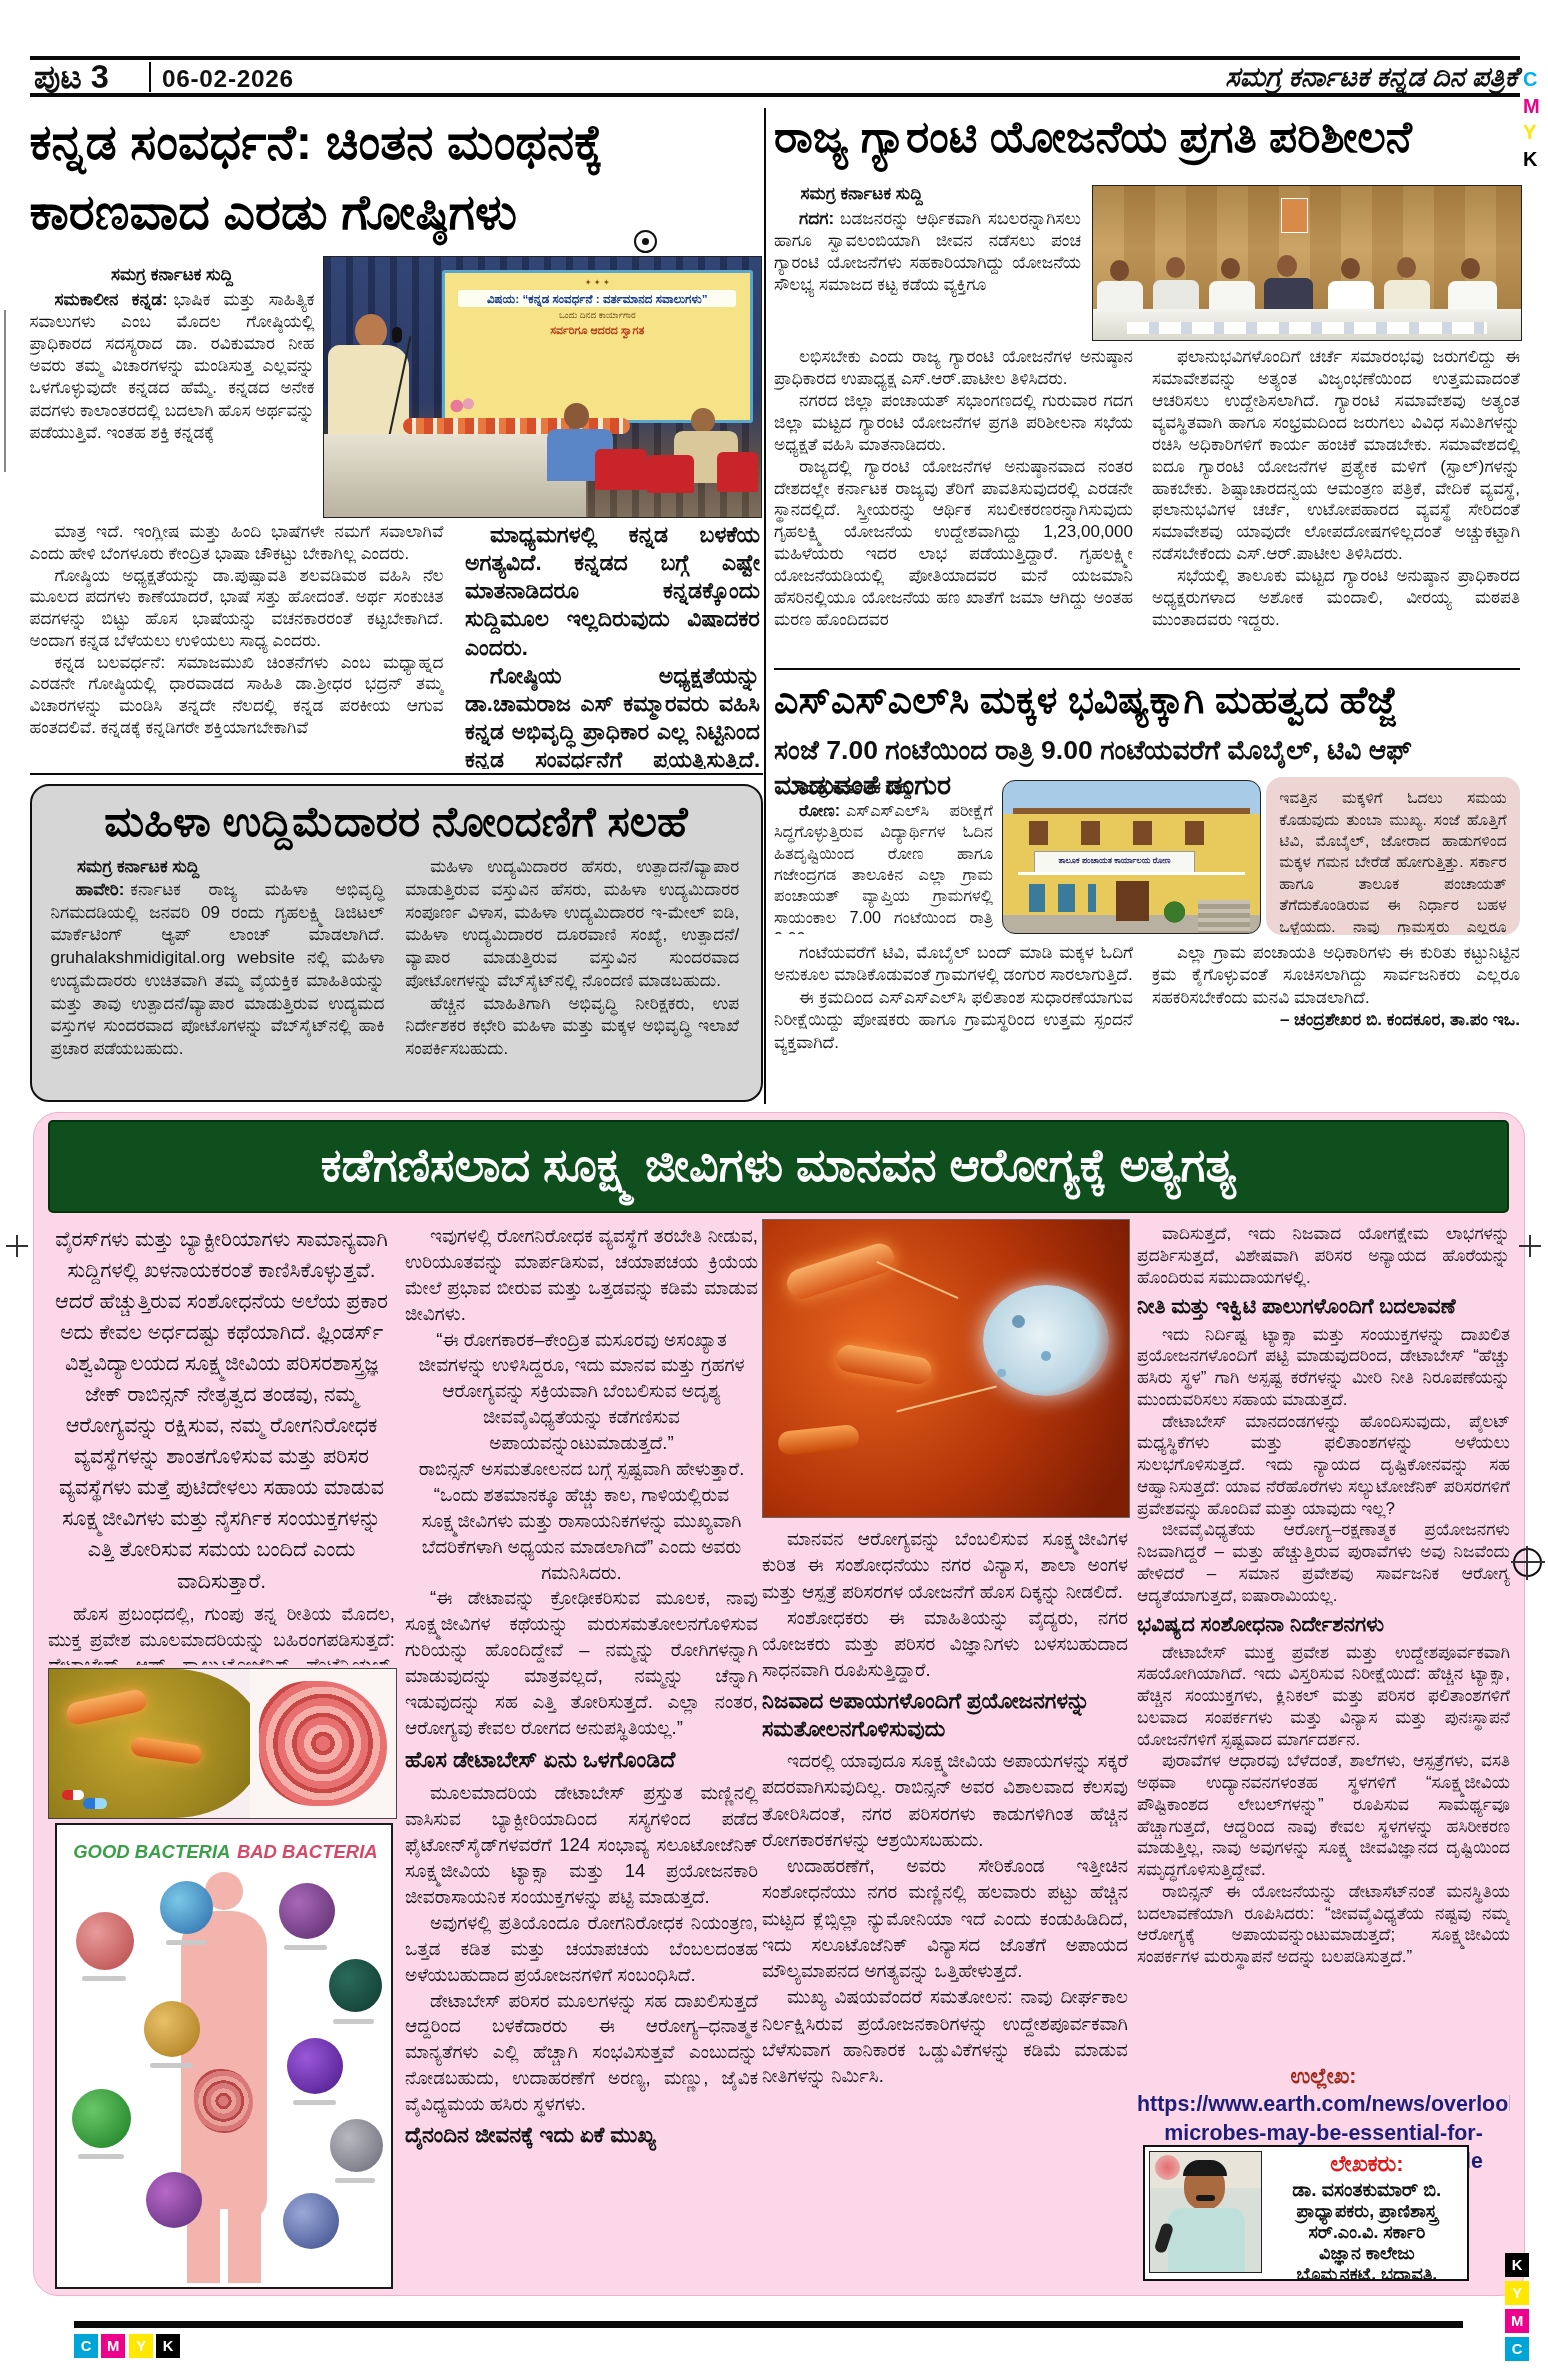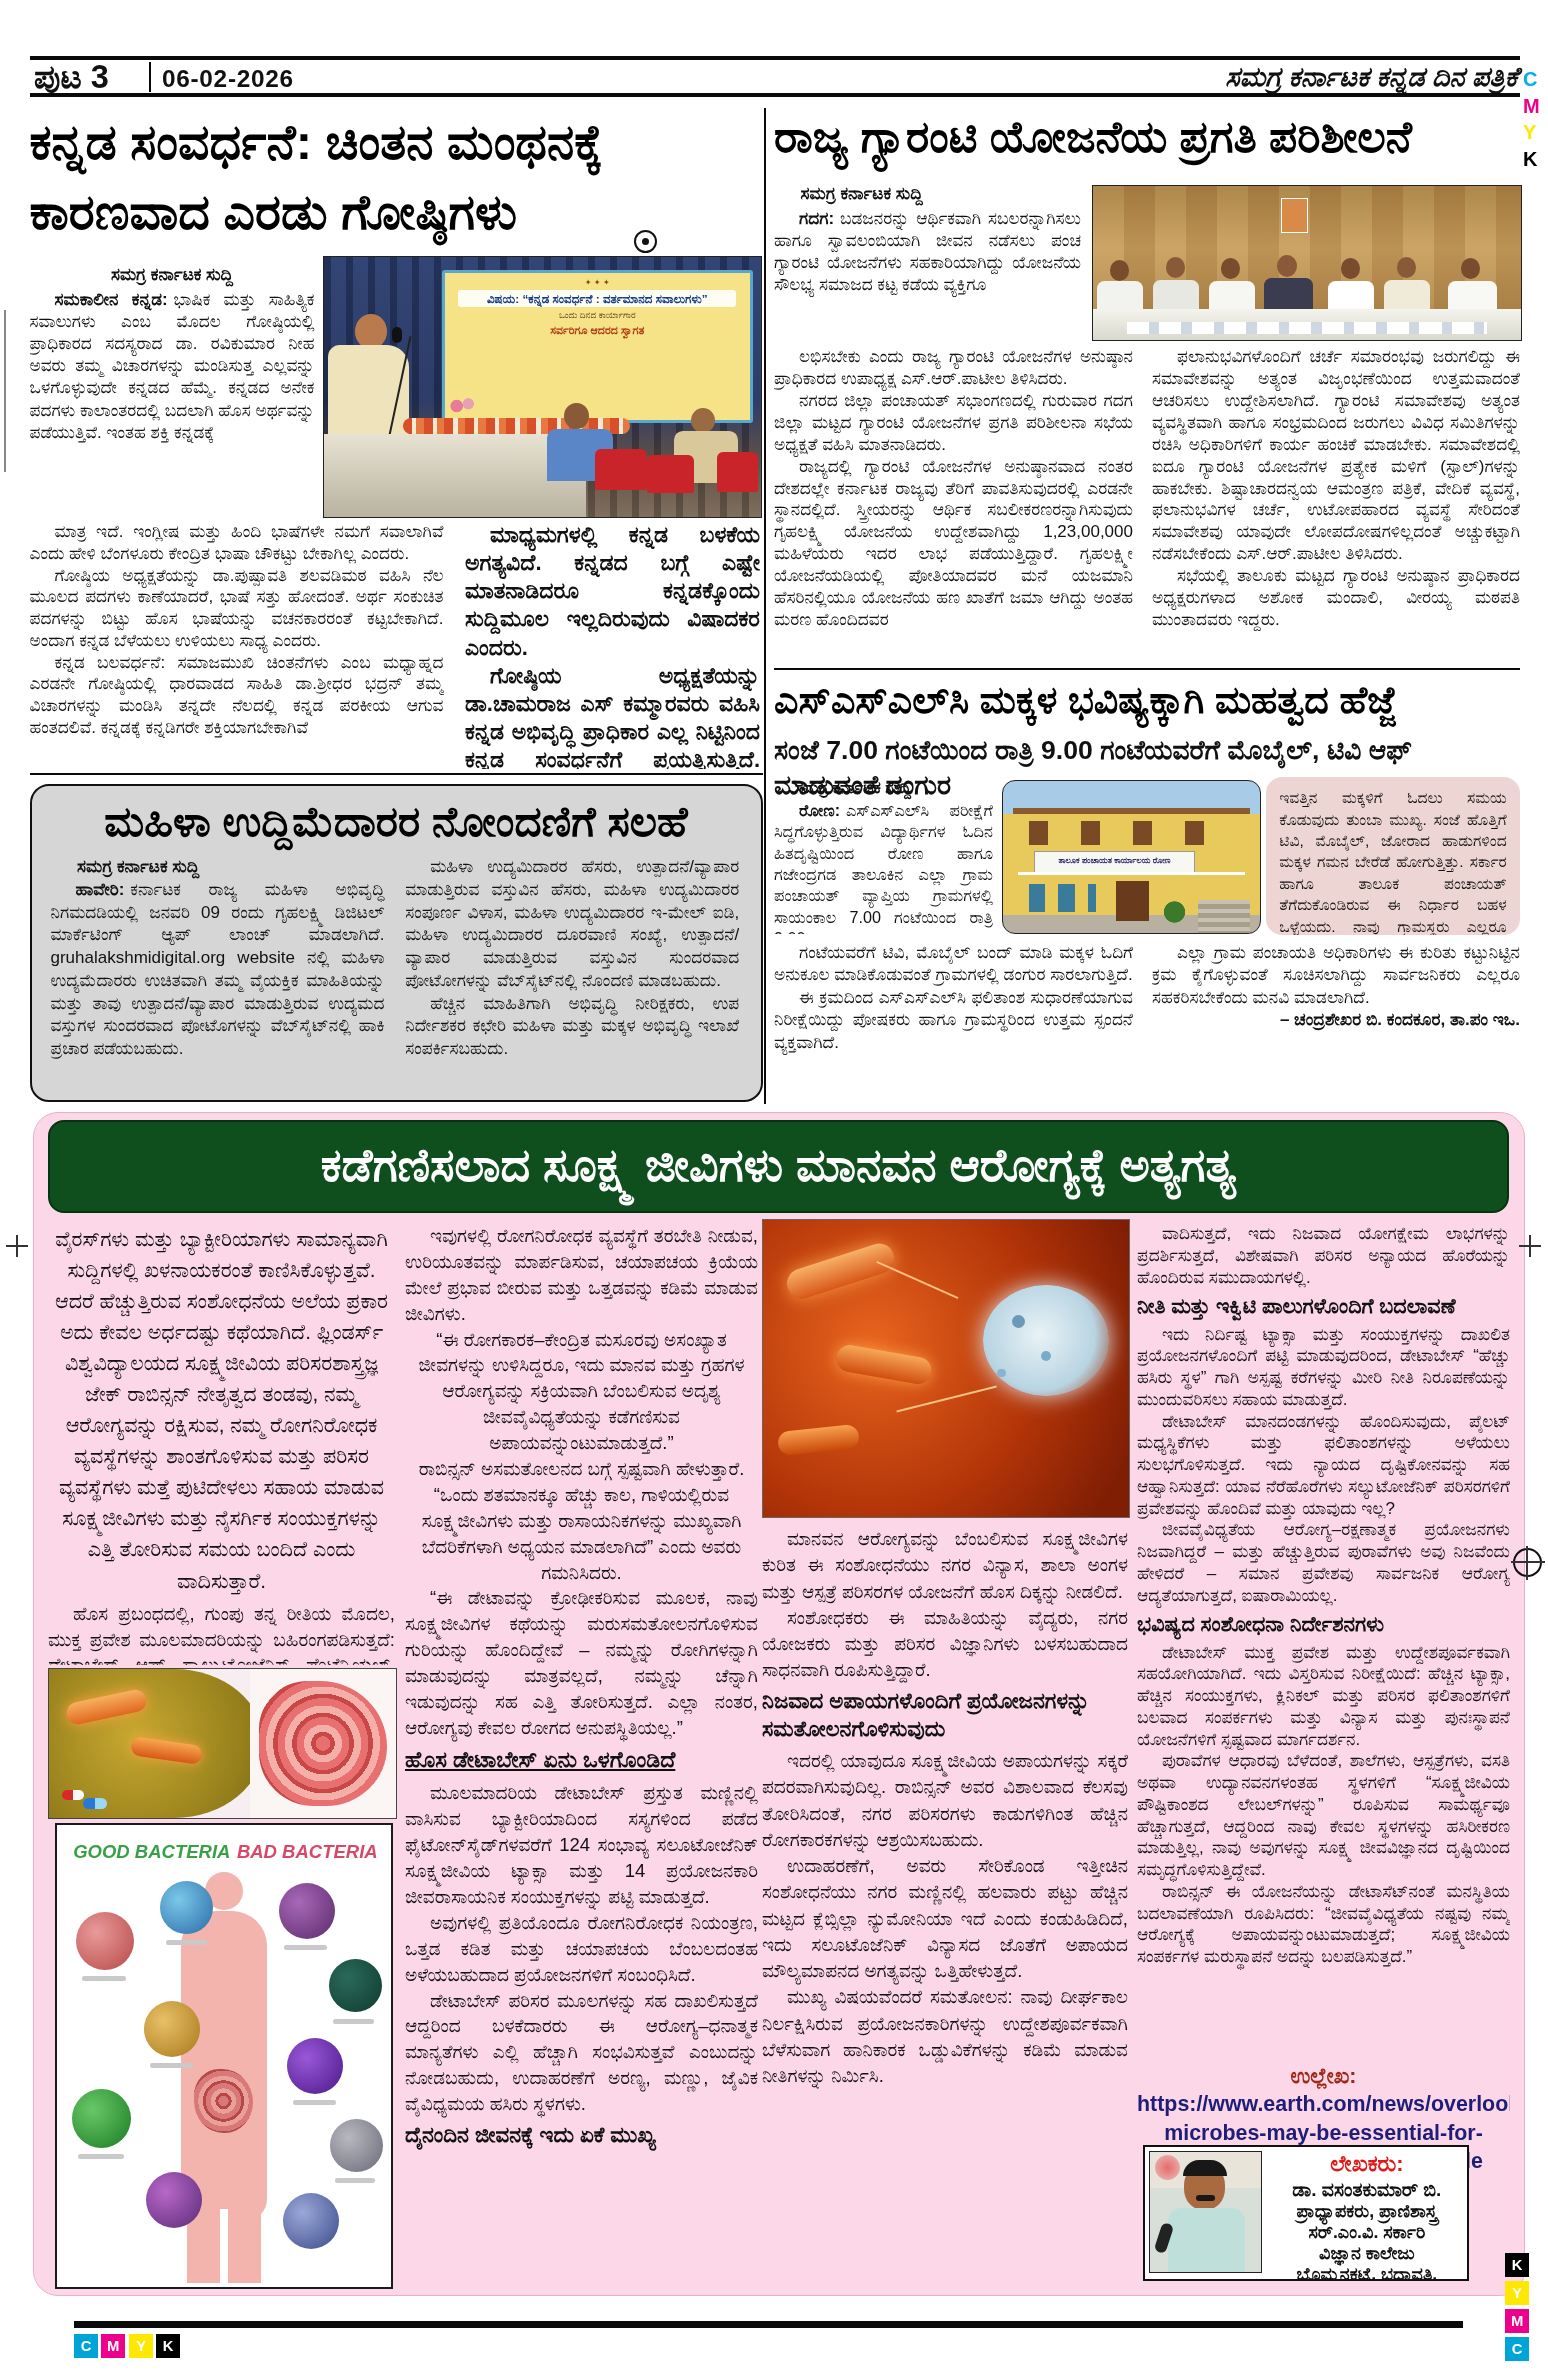--- a/index.html
+++ b/index.html
@@ -179,21 +179,21 @@
     <p>ಗಂಟೆಯವರೆಗೆ ಟಿವಿ, ಮೊಬೈಲ್ ಬಂದ್ ಮಾಡಿ ಮಕ್ಕಳ ಓದಿಗೆ ಅನುಕೂಲ ಮಾಡಿಕೊಡುವಂತೆ ಗ್ರಾಮಗಳಲ್ಲಿ ಡಂಗುರ ಸಾರಲಾಗುತ್ತಿದೆ.</p>
     <p>ಈ ಕ್ರಮದಿಂದ ಎಸ್‌ಎಸ್‌ಎಲ್‌ಸಿ ಫಲಿತಾಂಶ ಸುಧಾರಣೆಯಾಗುವ ನಿರೀಕ್ಷೆಯಿದ್ದು ಪೋಷಕರು ಹಾಗೂ ಗ್ರಾಮಸ್ಥರಿಂದ ಉತ್ತಮ ಸ್ಪಂದನೆ ವ್ಯಕ್ತವಾಗಿದೆ.</p>
   </div>
   <div class="abs bodycol" style="left:1152px;top:942px;width:368px;height:155px;font-size:17px;line-height:1.32;">
     <p>ಎಲ್ಲಾ ಗ್ರಾಮ ಪಂಚಾಯತಿ ಅಧಿಕಾರಿಗಳು ಈ ಕುರಿತು ಕಟ್ಟುನಿಟ್ಟಿನ ಕ್ರಮ ಕೈಗೊಳ್ಳುವಂತೆ ಸೂಚಿಸಲಾಗಿದ್ದು ಸಾರ್ವಜನಿಕರು ಎಲ್ಲರೂ ಸಹಕರಿಸಬೇಕೆಂದು ಮನವಿ ಮಾಡಲಾಗಿದೆ.</p>
     <p class="noindent" style="font-weight:bold;text-align:right;">– ಚಂದ್ರಶೇಖರ ಬಿ. ಕಂದಕೂರ, ತಾ.ಪಂ ಇಒ.</p>
   </div>
 
   <div class="abs" style="left:33px;top:1112px;width:1490px;height:1182px;background:#fbd7e7;border:1.5px solid #f0aecb;border-radius:25px;"></div>
 
-  <div class="abs" style="left:48px;top:1120px;width:1461px;height:93px;background:#0e4f1d;border:2.2px solid #06330f;border-radius:16px;box-sizing:border-box;color:#fff;font-weight:bold;font-size:46px;text-align:center;line-height:87px;overflow:hidden;">ಕಡೆಗಣಿಸಲಾದ ಸೂಕ್ಷ್ಮ ಜೀವಿಗಳು ಮಾನವನ ಆರೋಗ್ಯಕ್ಕೆ ಅತ್ಯಗತ್ಯ</div>
+  <div class="abs" style="left:48px;top:1120px;width:1461px;height:93px;background:#0e4f1d;border:2.2px solid #06330f;border-radius:5px;box-sizing:border-box;color:#fff;font-weight:bold;font-size:46px;text-align:center;line-height:87px;overflow:hidden;">ಕಡೆಗಣಿಸಲಾದ ಸೂಕ್ಷ್ಮ ಜೀವಿಗಳು ಮಾನವನ ಆರೋಗ್ಯಕ್ಕೆ ಅತ್ಯಗತ್ಯ</div>
 
   <div class="abs" style="left:48px;top:1223px;width:347px;height:442px;overflow:hidden;">
     <div style="font-size:20.7px;line-height:1.5;text-align:center;">ವೈರಸ್‌ಗಳು ಮತ್ತು ಬ್ಯಾಕ್ಟೀರಿಯಾಗಳು ಸಾಮಾನ್ಯವಾಗಿ ಸುದ್ದಿಗಳಲ್ಲಿ ಖಳನಾಯಕರಂತೆ ಕಾಣಿಸಿಕೊಳ್ಳುತ್ತವೆ. ಆದರೆ ಹೆಚ್ಚುತ್ತಿರುವ ಸಂಶೋಧನೆಯ ಅಲೆಯ ಪ್ರಕಾರ ಅದು ಕೇವಲ ಅರ್ಧದಷ್ಟು ಕಥೆಯಾಗಿದೆ. ಫ್ಲಿಂಡರ್ಸ್ ವಿಶ್ವವಿದ್ಯಾಲಯದ ಸೂಕ್ಷ್ಮಜೀವಿಯ ಪರಿಸರಶಾಸ್ತ್ರಜ್ಞ ಜೇಕ್ ರಾಬಿನ್ಸನ್ ನೇತೃತ್ವದ ತಂಡವು, ನಮ್ಮ ಆರೋಗ್ಯವನ್ನು ರಕ್ಷಿಸುವ, ನಮ್ಮ ರೋಗನಿರೋಧಕ ವ್ಯವಸ್ಥೆಗಳನ್ನು ಶಾಂತಗೊಳಿಸುವ ಮತ್ತು ಪರಿಸರ ವ್ಯವಸ್ಥೆಗಳು ಮತ್ತೆ ಪುಟಿದೇಳಲು ಸಹಾಯ ಮಾಡುವ ಸೂಕ್ಷ್ಮಜೀವಿಗಳು ಮತ್ತು ನೈಸರ್ಗಿಕ ಸಂಯುಕ್ತಗಳನ್ನು ಎತ್ತಿ ತೋರಿಸುವ ಸಮಯ ಬಂದಿದೆ ಎಂದು ವಾದಿಸುತ್ತಾರೆ.</div>
     <div style="font-size:18.5px;line-height:1.38;text-align:justify;text-indent:25px;margin-top:5.9px;">ಹೊಸ ಪ್ರಬಂಧದಲ್ಲಿ, ಗುಂಪು ತನ್ನ ರೀತಿಯ ಮೊದಲ, ಮುಕ್ತ ಪ್ರವೇಶ ಮೂಲಮಾದರಿಯನ್ನು ಬಹಿರಂಗಪಡಿಸುತ್ತದೆ: ಡೇಟಾಬೇಸ್ ಆಫ್ ಸ್ಯಾಲ್ಯುಟೋಜೆನಿಕ್ ಪೊಟೆನ್ಶಿಯಲ್, ಇದು ಸಕಾರಾತ್ಮಕ ಆರೋಗ್ಯ ಫಲಿತಾಂಶಗಳಿಗೆ ಸಂಬಂಧಿಸಿದ ಸೂಕ್ಷ್ಮಜೀವಿಗಳು ಮತ್ತು ಸಂಯುಕ್ತಗಳ ಗ್ರಂಥಾಲಯವಾಗಿದೆ.</div>
   </div>
 
   <div class="abs photo" style="left:48px;top:1668px;width:347px;height:149px;border:0.7px solid #444;background:#f6eef0;">
     <div style="position:absolute;left:0;top:0;width:62%;height:100%;background:radial-gradient(circle at 40% 45%,#c8a830,#96801c 70%,#7a6812);border-radius:0 50% 50% 0/0 60% 60% 0;">
       <div style="position:absolute;left:8%;top:18%;width:81px;height:22px;border-radius:11px;background:linear-gradient(#f8b060,#e06820);transform:rotate(-12deg);box-shadow:0 0 13.3px #f8a040;"></div>
       <div style="position:absolute;left:38%;top:48%;width:71px;height:19px;border-radius:9.6px;background:linear-gradient(#f8a850,#d85818);transform:rotate(8deg);box-shadow:0 0 11.8px #f8a040;"></div>
@@ -234,21 +234,21 @@
     <div class="lblbar" style="left:276px;top:194px;width:41px;"></div>
     <div class="lblbar" style="left:236px;top:275px;width:43px;"></div>
     <div class="lblbar" style="left:278px;top:353px;width:40px;"></div>
   </div>
 
   <div class="abs bodycol" style="left:405px;top:1223px;width:353px;height:1065px;font-size:18.5px;line-height:1.4;">
     <p>ಇವುಗಳಲ್ಲಿ ರೋಗನಿರೋಧಕ ವ್ಯವಸ್ಥೆಗೆ ತರಬೇತಿ ನೀಡುವ, ಉರಿಯೂತವನ್ನು ಮಾರ್ಪಡಿಸುವ, ಚಯಾಪಚಯ ಕ್ರಿಯೆಯ ಮೇಲೆ ಪ್ರಭಾವ ಬೀರುವ ಮತ್ತು ಒತ್ತಡವನ್ನು ಕಡಿಮೆ ಮಾಡುವ ಜೀವಿಗಳು.</p>
     <p class="noindent" style="text-align:center;">“ಈ ರೋಗಕಾರಕ–ಕೇಂದ್ರಿತ ಮಸೂರವು ಅಸಂಖ್ಯಾತ ಜೀವಗಳನ್ನು ಉಳಿಸಿದ್ದರೂ, ಇದು ಮಾನವ ಮತ್ತು ಗ್ರಹಗಳ ಆರೋಗ್ಯವನ್ನು ಸಕ್ರಿಯವಾಗಿ ಬೆಂಬಲಿಸುವ ಅದೃಶ್ಯ ಜೀವವೈವಿಧ್ಯತೆಯನ್ನು ಕಡೆಗಣಿಸುವ ಅಪಾಯವನ್ನುಂಟುಮಾಡುತ್ತದೆ.”</p>
     <p class="noindent" style="text-align:center;">ರಾಬಿನ್ಸನ್ ಅಸಮತೋಲನದ ಬಗ್ಗೆ ಸ್ಪಷ್ಟವಾಗಿ ಹೇಳುತ್ತಾರೆ. “ಒಂದು ಶತಮಾನಕ್ಕೂ ಹೆಚ್ಚು ಕಾಲ, ಗಾಳಿಯಲ್ಲಿರುವ ಸೂಕ್ಷ್ಮಜೀವಿಗಳು ಮತ್ತು ರಾಸಾಯನಿಕಗಳನ್ನು ಮುಖ್ಯವಾಗಿ ಬೆದರಿಕೆಗಳಾಗಿ ಅಧ್ಯಯನ ಮಾಡಲಾಗಿದೆ” ಎಂದು ಅವರು ಗಮನಿಸಿದರು.</p>
     <p>“ಈ ಡೇಟಾವನ್ನು ಕ್ರೋಢೀಕರಿಸುವ ಮೂಲಕ, ನಾವು ಸೂಕ್ಷ್ಮಜೀವಿಗಳ ಕಥೆಯನ್ನು ಮರುಸಮತೋಲನಗೊಳಿಸುವ ಗುರಿಯನ್ನು ಹೊಂದಿದ್ದೇವೆ – ನಮ್ಮನ್ನು ರೋಗಿಗಳನ್ನಾಗಿ ಮಾಡುವುದನ್ನು ಮಾತ್ರವಲ್ಲದೆ, ನಮ್ಮನ್ನು ಚೆನ್ನಾಗಿ ಇಡುವುದನ್ನು ಸಹ ಎತ್ತಿ ತೋರಿಸುತ್ತದೆ. ಎಲ್ಲಾ ನಂತರ, ಆರೋಗ್ಯವು ಕೇವಲ ರೋಗದ ಅನುಪಸ್ಥಿತಿಯಲ್ಲ.”</p>
-    <p class="subhead-c" style="font-size:22px;text-decoration:underline;">ಹೊಸ ಡೇಟಾಬೇಸ್ ಏನು ಒಳಗೊಂಡಿದೆ</p>
+    <p class="subhead-c" style="font-size:22px;">ಹೊಸ ಡೇಟಾಬೇಸ್ ಏನು ಒಳಗೊಂಡಿದೆ</p>
     <p>ಮೂಲಮಾದರಿಯ ಡೇಟಾಬೇಸ್ ಪ್ರಸ್ತುತ ಮಣ್ಣಿನಲ್ಲಿ ವಾಸಿಸುವ ಬ್ಯಾಕ್ಟೀರಿಯಾದಿಂದ ಸಸ್ಯಗಳಿಂದ ಪಡೆದ ಫೈಟೋನ್‌ಸೈಡ್‌ಗಳವರೆಗೆ 124 ಸಂಭಾವ್ಯ ಸಲೂಟೋಜೆನಿಕ್ ಸೂಕ್ಷ್ಮಜೀವಿಯ ಟ್ಯಾಕ್ಸಾ ಮತ್ತು 14 ಪ್ರಯೋಜನಕಾರಿ ಜೀವರಾಸಾಯನಿಕ ಸಂಯುಕ್ತಗಳನ್ನು ಪಟ್ಟಿ ಮಾಡುತ್ತದೆ.</p>
     <p>ಅವುಗಳಲ್ಲಿ ಪ್ರತಿಯೊಂದೂ ರೋಗನಿರೋಧಕ ನಿಯಂತ್ರಣ, ಒತ್ತಡ ಕಡಿತ ಮತ್ತು ಚಯಾಪಚಯ ಬೆಂಬಲದಂತಹ ಅಳೆಯಬಹುದಾದ ಪ್ರಯೋಜನಗಳಿಗೆ ಸಂಬಂಧಿಸಿದೆ.</p>
     <p>ಡೇಟಾಬೇಸ್ ಪರಿಸರ ಮೂಲಗಳನ್ನು ಸಹ ದಾಖಲಿಸುತ್ತದೆ ಆದ್ದರಿಂದ ಬಳಕೆದಾರರು ಈ ಆರೋಗ್ಯ–ಧನಾತ್ಮಕ ಮಾನ್ಯತೆಗಳು ಎಲ್ಲಿ ಹೆಚ್ಚಾಗಿ ಸಂಭವಿಸುತ್ತವೆ ಎಂಬುದನ್ನು ನೋಡಬಹುದು, ಉದಾಹರಣೆಗೆ ಅರಣ್ಯ, ಮಣ್ಣು, ಜೈವಿಕ ವೈವಿಧ್ಯಮಯ ಹಸಿರು ಸ್ಥಳಗಳು.</p>
     <p class="subhead-c" style="font-size:21.4px;">ದೈನಂದಿನ ಜೀವನಕ್ಕೆ ಇದು ಏಕೆ ಮುಖ್ಯ</p>
   </div>
 
   <div class="abs photo" style="left:762px;top:1219px;width:366px;height:297px;border:0.7px solid #666;background:radial-gradient(circle at 30% 42%,#e8641e,#b23408 55%,#801e04 90%);">
     <div style="position:absolute;left:6%;top:12%;width:111px;height:29.5px;border-radius:14.8px;background:linear-gradient(#f8b068,#d85818);transform:rotate(-18deg);box-shadow:0 0 17.7px rgba(255,170,80,0.8);"></div>
     <div style="position:absolute;left:20%;top:44%;width:96px;height:26.6px;border-radius:13.3px;background:linear-gradient(#f8a858,#d04e10);transform:rotate(10deg);box-shadow:0 0 14.8px rgba(255,170,80,0.8);"></div>
     <div style="position:absolute;left:4%;top:70%;width:81px;height:23.6px;border-radius:11.8px;background:linear-gradient(#f8a050,#c84808);transform:rotate(-6deg);"></div>

